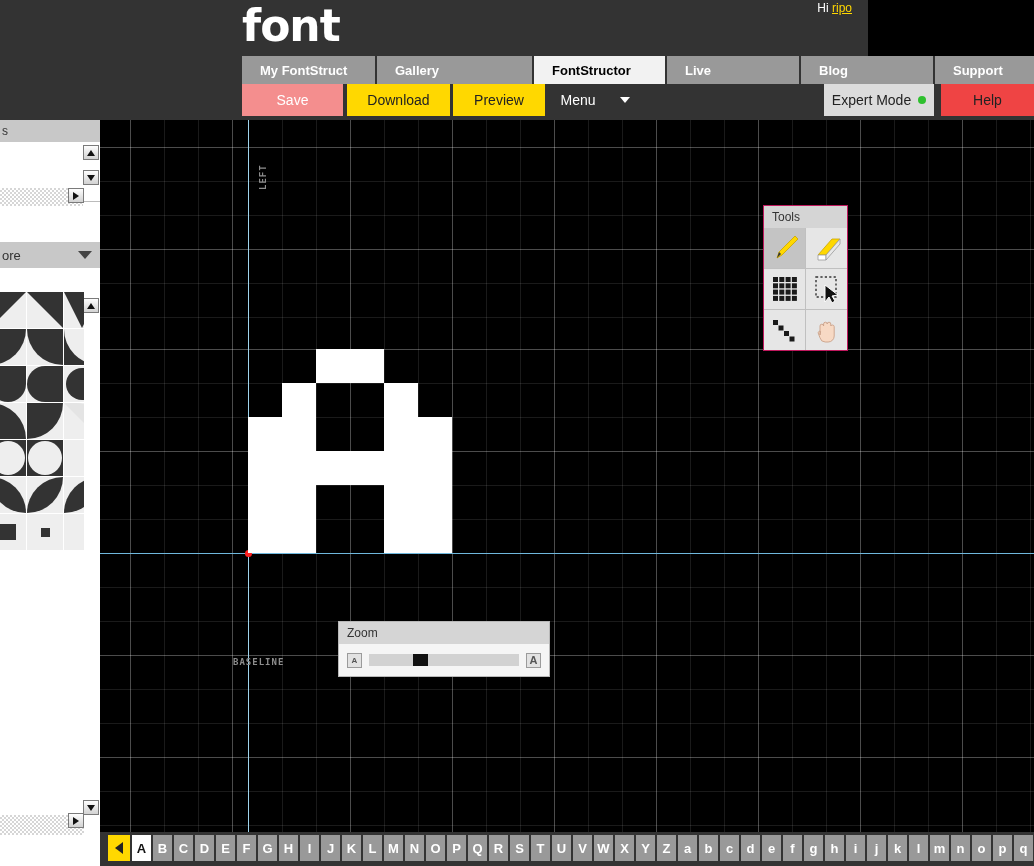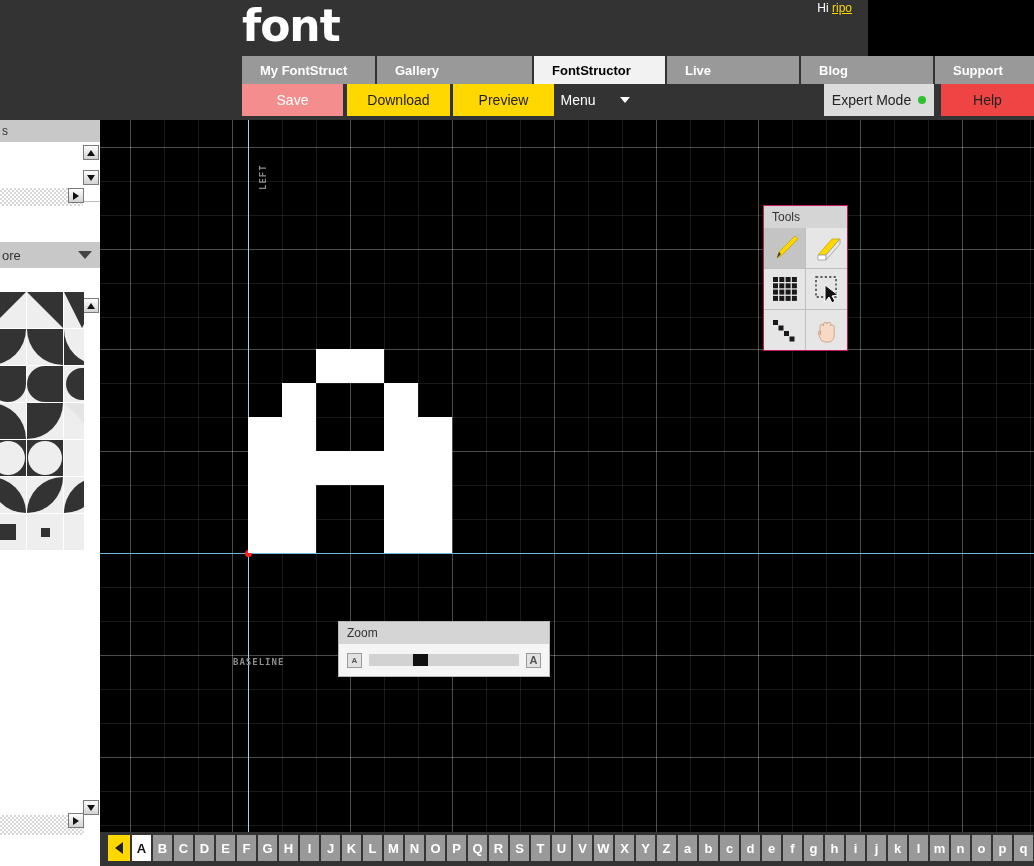--- a/index.html
+++ b/index.html
@@ -85,21 +85,21 @@
   }
   .tb-save {
     left: 242px; width: 101px;
     background: #f48e8e; color: #ffffff;
   }
   .tb-download {
     left: 347px; width: 103px;
     background: #ffd800; color: #222222;
   }
   .tb-preview {
-    left: 453px; width: 101px;
+    left: 453px; width: 92px;
     background: #ffd800; color: #222222;
   }
   .tb-menu {
     left: 558px; width: 74px;
     background: transparent; color: #ffffff;
     gap: 24px;
   }
   .tri-down {
     width: 0; height: 0;
     border-left: 5px solid transparent;

